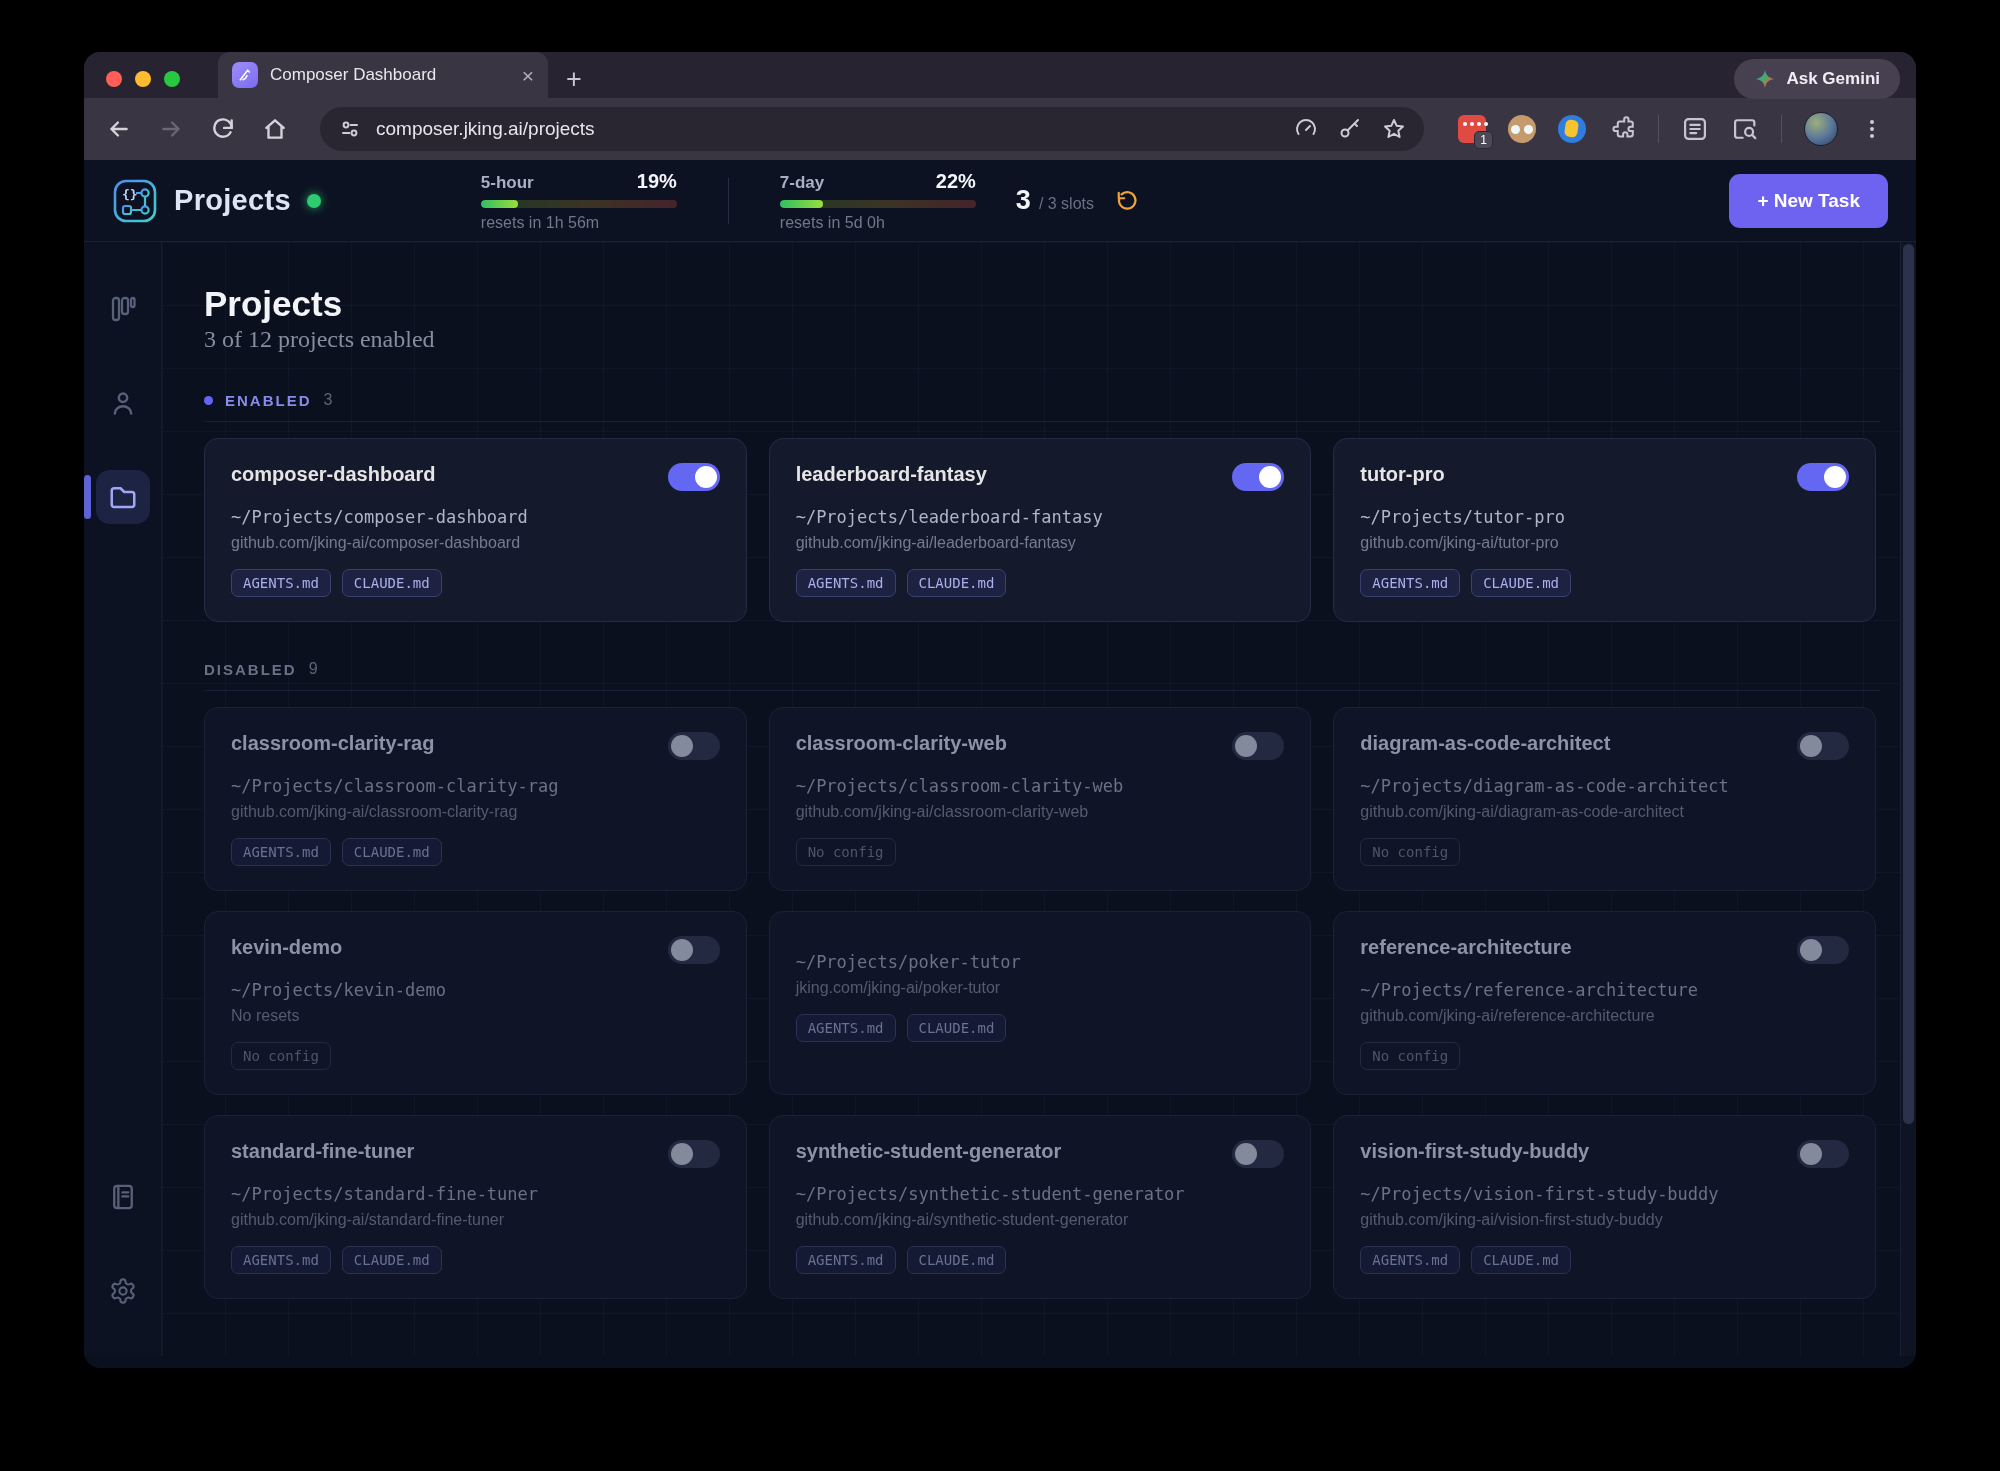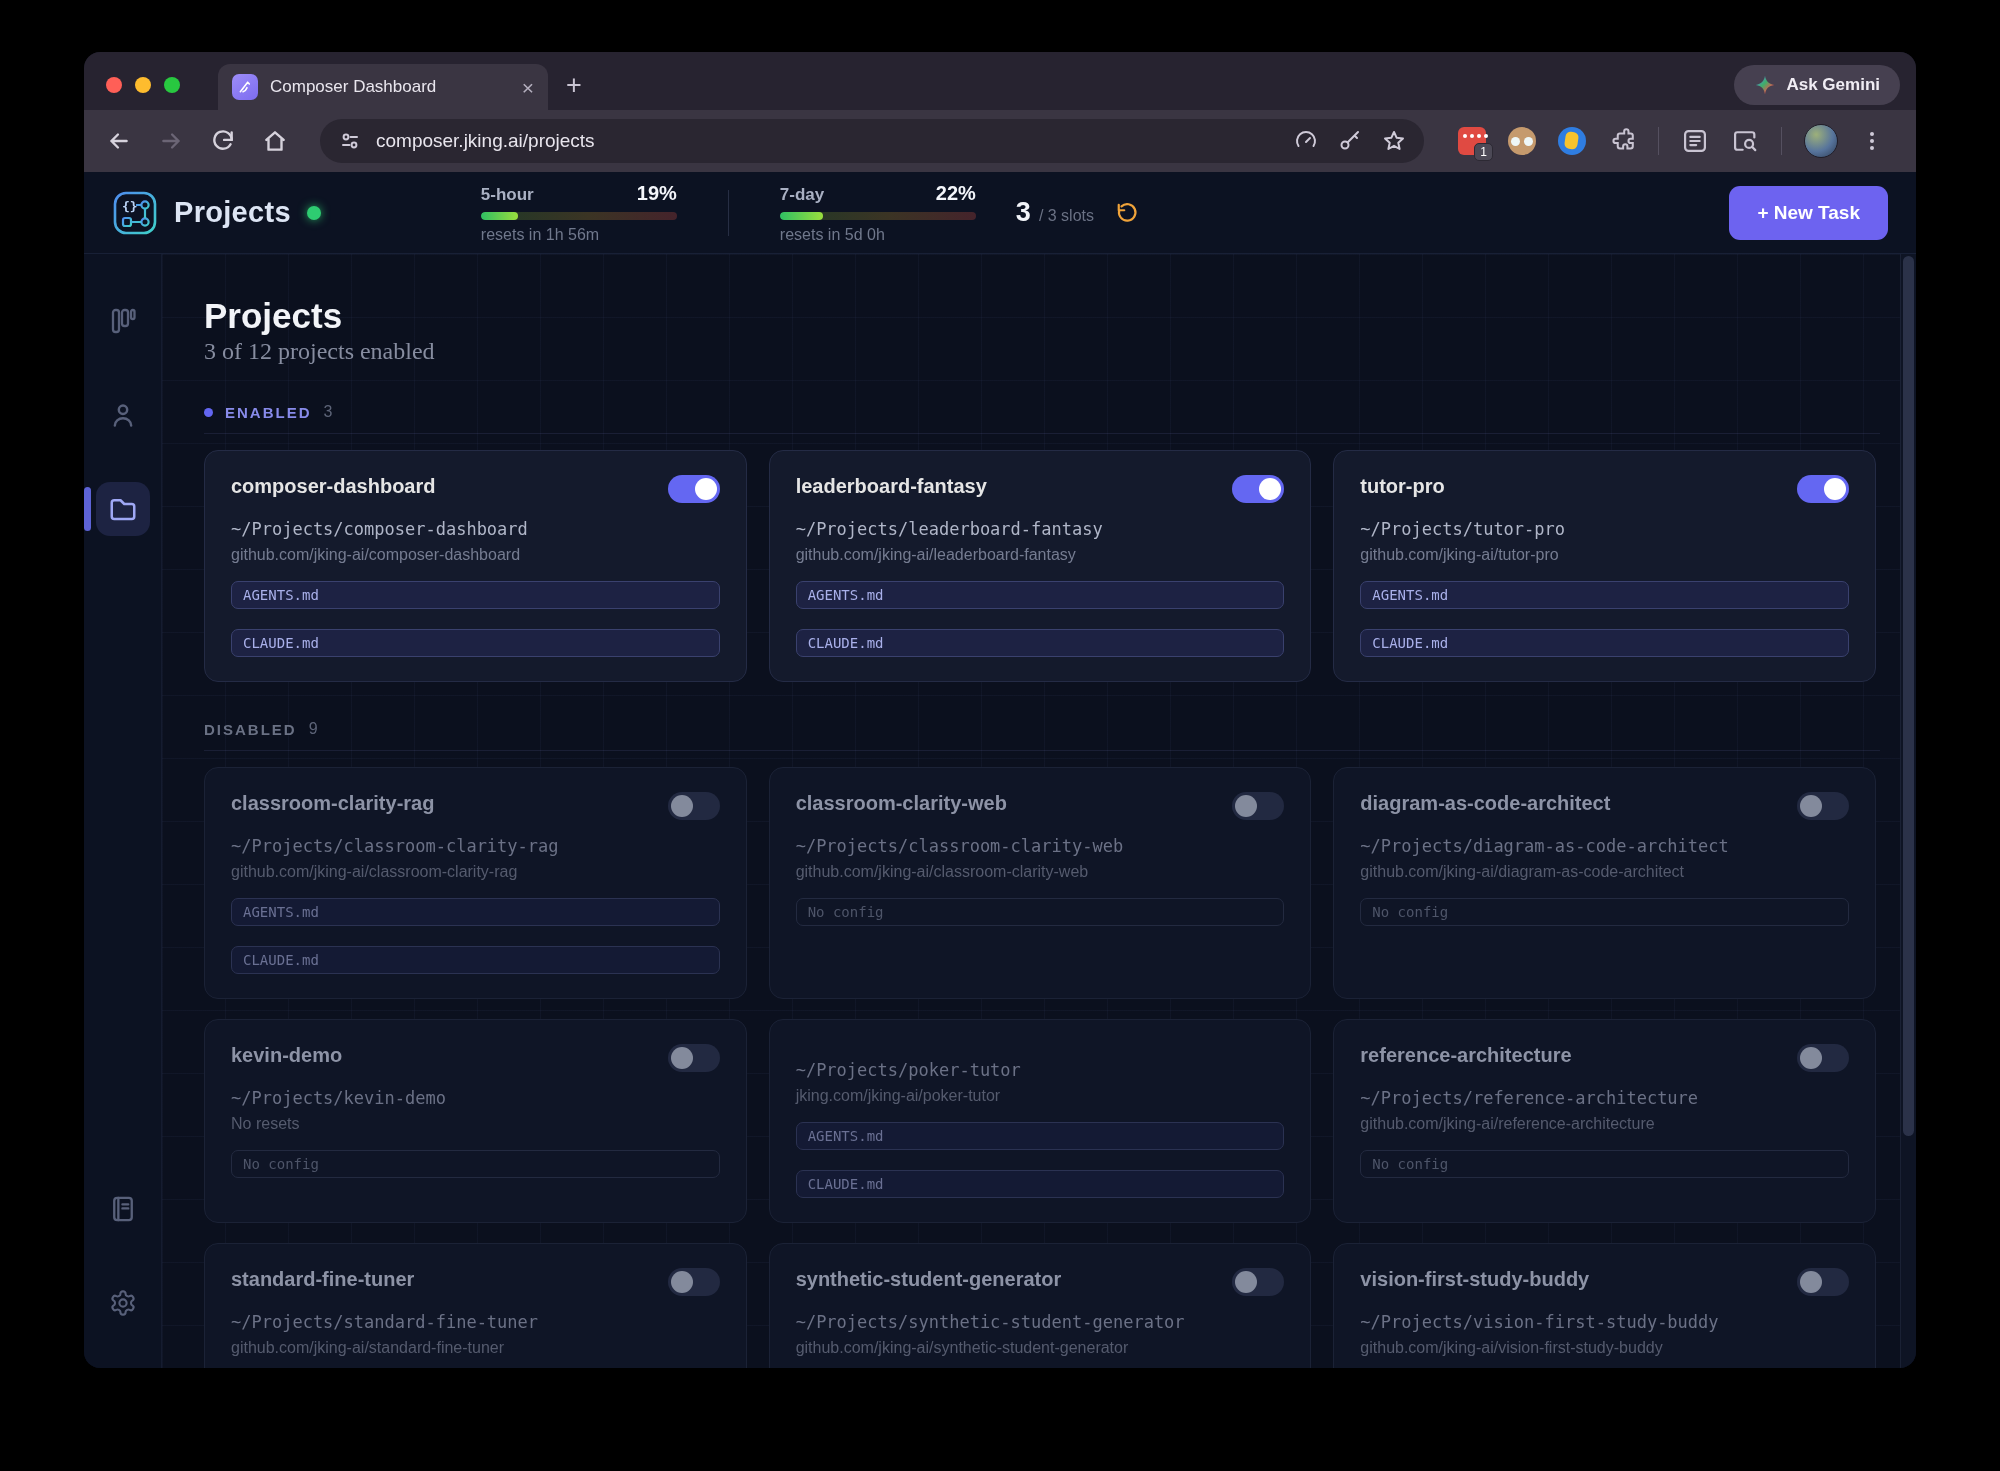--- a/index.html
+++ b/index.html
@@ -4,21 +4,21 @@
 <style>
   * { margin:0; padding:0; box-sizing:border-box; }
   html,body { background:#000; width:2000px; height:1471px; font-family:"Liberation Sans", sans-serif; }
   .stage { position:relative; width:2000px; height:1471px; overflow:hidden; }
 
   
   .window { position:absolute; left:84px; top:52px; width:1832px; height:1316px;
     border-radius:16px; overflow:hidden; background:#0b101e; box-shadow:0 30px 90px rgba(0,0,0,.75); }
 
   
-  .tabstrip { height:58px; background:#272330; display:flex; align-items:center; padding:8px 16px 0 22px; }
+  .tabstrip { height:46px; background:#272330; display:flex; align-items:center; padding:8px 16px 0 22px; }
   .lights { display:flex; gap:13px; }
   .light { width:16px; height:16px; border-radius:50%; }
   .light.red{ background:#ff5f57; } .light.yellow{ background:#febc2e; } .light.green{ background:#28c840; }
   .tab { margin-left:38px; align-self:flex-end; height:46px; width:330px; background:#3a3542;
     border-radius:12px 12px 0 0; display:flex; align-items:center; padding:0 14px; gap:12px; }
   .favicon { width:26px; height:26px; border-radius:7px; background:linear-gradient(145deg,#9d8df8,#7c6cf0);
     display:flex; align-items:center; justify-content:center; flex:none; }
   .tab-title { font-size:17px; color:#e9e6ee; flex:1; white-space:nowrap; overflow:hidden; }
   .tab-close { color:#b5b0bf; font-size:21px; line-height:1; cursor:default; }
   .newtab { margin-left:18px; color:#c9c4d2; font-size:27px; font-weight:400; }
@@ -107,21 +107,21 @@
   .card-head { display:flex; align-items:flex-start; justify-content:space-between; }
   .card-title { font-size:20px; font-weight:800; color:#e5e5e5; }
   .toggle { width:52px; height:28px; border-radius:14px; position:relative; flex:none; margin-left:14px; }
   .toggle.on { background:#6467f2; }
   .toggle.on .knob { position:absolute; right:3px; top:3px; width:22px; height:22px; border-radius:50%; background:#fff; }
   .toggle.off { background:#222941; }
   .toggle.off .knob { position:absolute; left:3px; top:3px; width:22px; height:22px; border-radius:50%; background:#838a9c; }
   .mono { font-family:"DejaVu Sans Mono", monospace; }
   .card-path { margin-top:16px; font-size:17px; color:#b0b6c8; }
   .card-remote { margin-top:7px; font-size:16px; color:#757c91; }
-  .card-badges { margin-top:17px; display:flex; gap:20px;flex-direction:column; }
+  .card-badges { margin-top:17px; display:flex; gap:11px; }
   .badge { font-family:"DejaVu Sans Mono", monospace; font-size:14px; color:#a9b0ea;
     border:1px solid #3a416e; background:rgba(99,102,241,0.12); border-radius:7px; padding:5px 11px; }
   .badge.muted { color:#596076; border-color:#252c42; background:transparent; }
 
   .card.disabled { background:#0f1526; border-color:#1b2236; }
   .card.disabled .card-title { color:#8d93a6; }
   .card.disabled .card-path { color:#6b7186; }
   .card.disabled .card-remote { color:#555b6e; }
   .card.disabled .badge { color:#6archive70; }
   .card.disabled .badge { color:#6a7093; border-color:#2b3252; background:rgba(99,102,241,0.07); }

